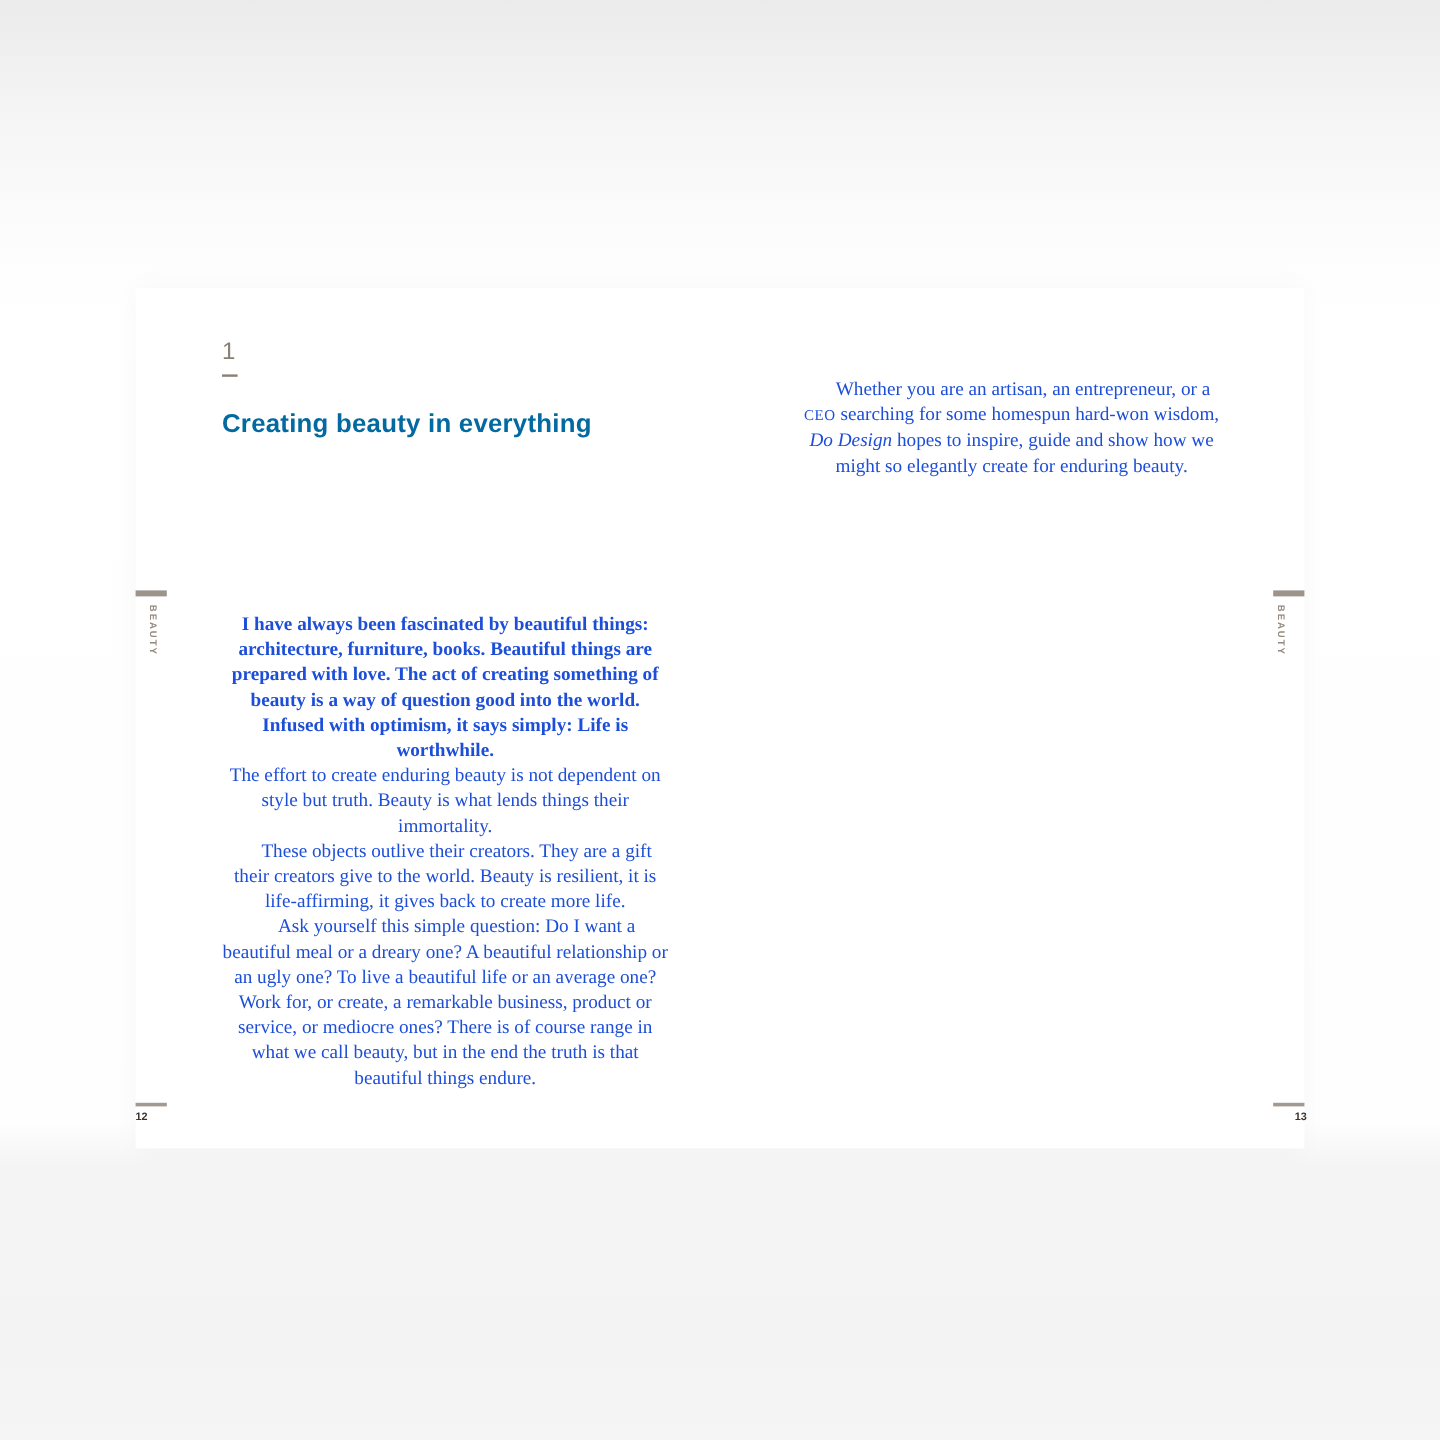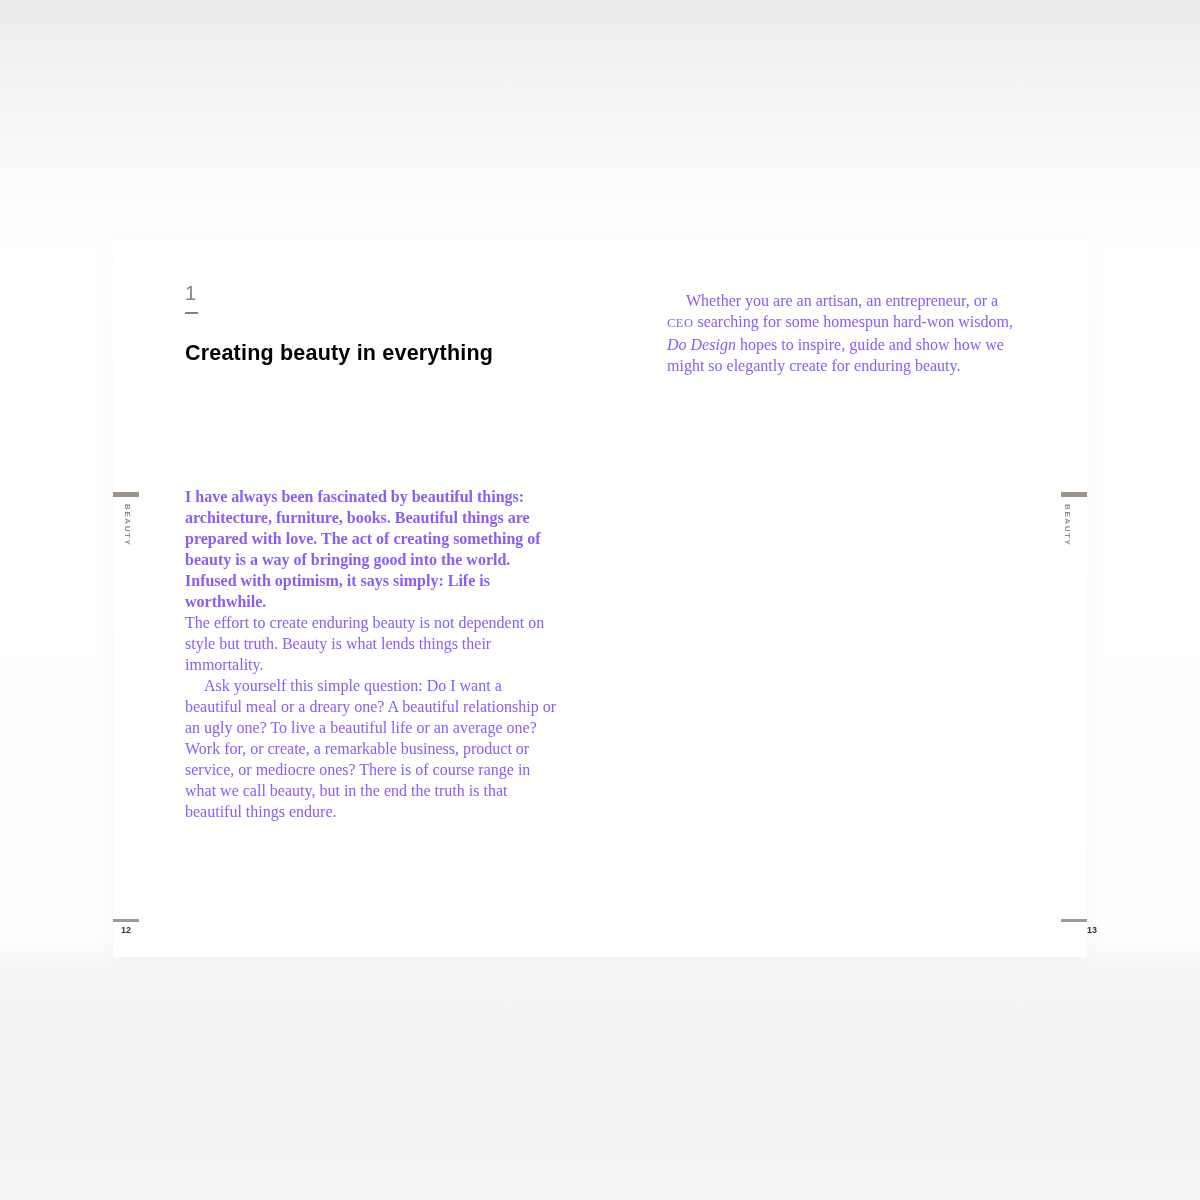--- a/index.html
+++ b/index.html
@@ -56,29 +56,30 @@
   }
   .chapter-title {
     left: 72px;
     top: 100px;
     width: 340px;
     font-family: "Liberation Sans", sans-serif;
     font-size: 21.5px;
     font-weight: 700;
     letter-spacing: 0.2px;
     line-height: 27px;
-    color: #000000;
+    color: #0369a1;
   }
 
   
   .body-column {
     font-size: 16px;
     line-height: 21px;
-    color: #8b5cf6;
-    text-align: left;
+    color: #1d4ed8;
+    text-align: center;
+    margin-top: 24px;
   }
   .body-left  { left: 72px;  top: 246px; width: 372px; }
   .body-right { left: 554px; top: 50px;  width: 352px; }
 
   .lead {
     font-weight: 700;
     margin-bottom: 21px;
   }
   .para { margin: 0; }
   .indent { text-indent: 19px; }
@@ -109,21 +110,20 @@
   .folio-bar {
     width: 26px;
     height: 3px;
     background: #a29a92;
   }
   .folio-bar-left  { left: 0px;   top: 679px; }
   .folio-bar-right { left: 948px; top: 679px; }
 
   .page-number {
     width: 26px;
-    text-align: center;
     font-family: "Liberation Sans", sans-serif;
     font-size: 9px;
     font-weight: 700;
     color: #39332e;
   }
   .page-number-left  { left: 0px;   top: 685px; }
   .page-number-right { left: 966px; top: 685px; }
 </style>
 </head>
 <body>
@@ -134,22 +134,23 @@
 
     <div class="abs chapter-number">1</div>
 
     <div class="abs chapter-dash"></div>
 
     <div class="abs chapter-title">
       <div>Creating beauty in everything</div>
     </div>
 
     <div class="abs body-column body-left">
-      <p class="para lead">I have always been fascinated by beautiful things: architecture, furniture, books. Beautiful things are prepared with love. The act of creating something of beauty is a way of bringing good into the world. Infused with optimism, it says simply: Life is worthwhile.</p>
+      <p class="para lead">I have always been fascinated by beautiful things: architecture, furniture, books. Beautiful things are prepared with love. The act of creating something of beauty is a way of question good into the world. Infused with optimism, it says simply: Life is worthwhile.</p>
       <p class="para">The effort to create enduring beauty is not dependent on style but truth. Beauty is what lends things their immortality.</p>
+      <p class="para indent">These objects outlive their creators. They are a gift their creators give to the world. Beauty is resilient, it is life-affirming, it gives back to create more life.</p>
       <p class="para indent">Ask yourself this simple question: Do I want a beautiful meal or a dreary one? A beautiful relationship or an ugly one? To live a beautiful life or an average one? Work for, or create, a remarkable business, product or service, or mediocre ones? There is of course range in what we call beauty, but in the end the truth is that beautiful things endure.</p>
     </div>
 
     <div class="abs tab-bar bar-left-top"></div>
 
     <div class="abs edge-label edge-label-left">BEAUTY</div>
 
     <div class="abs folio-bar folio-bar-left"></div>
 
     <div class="abs page-number page-number-left">12</div>

